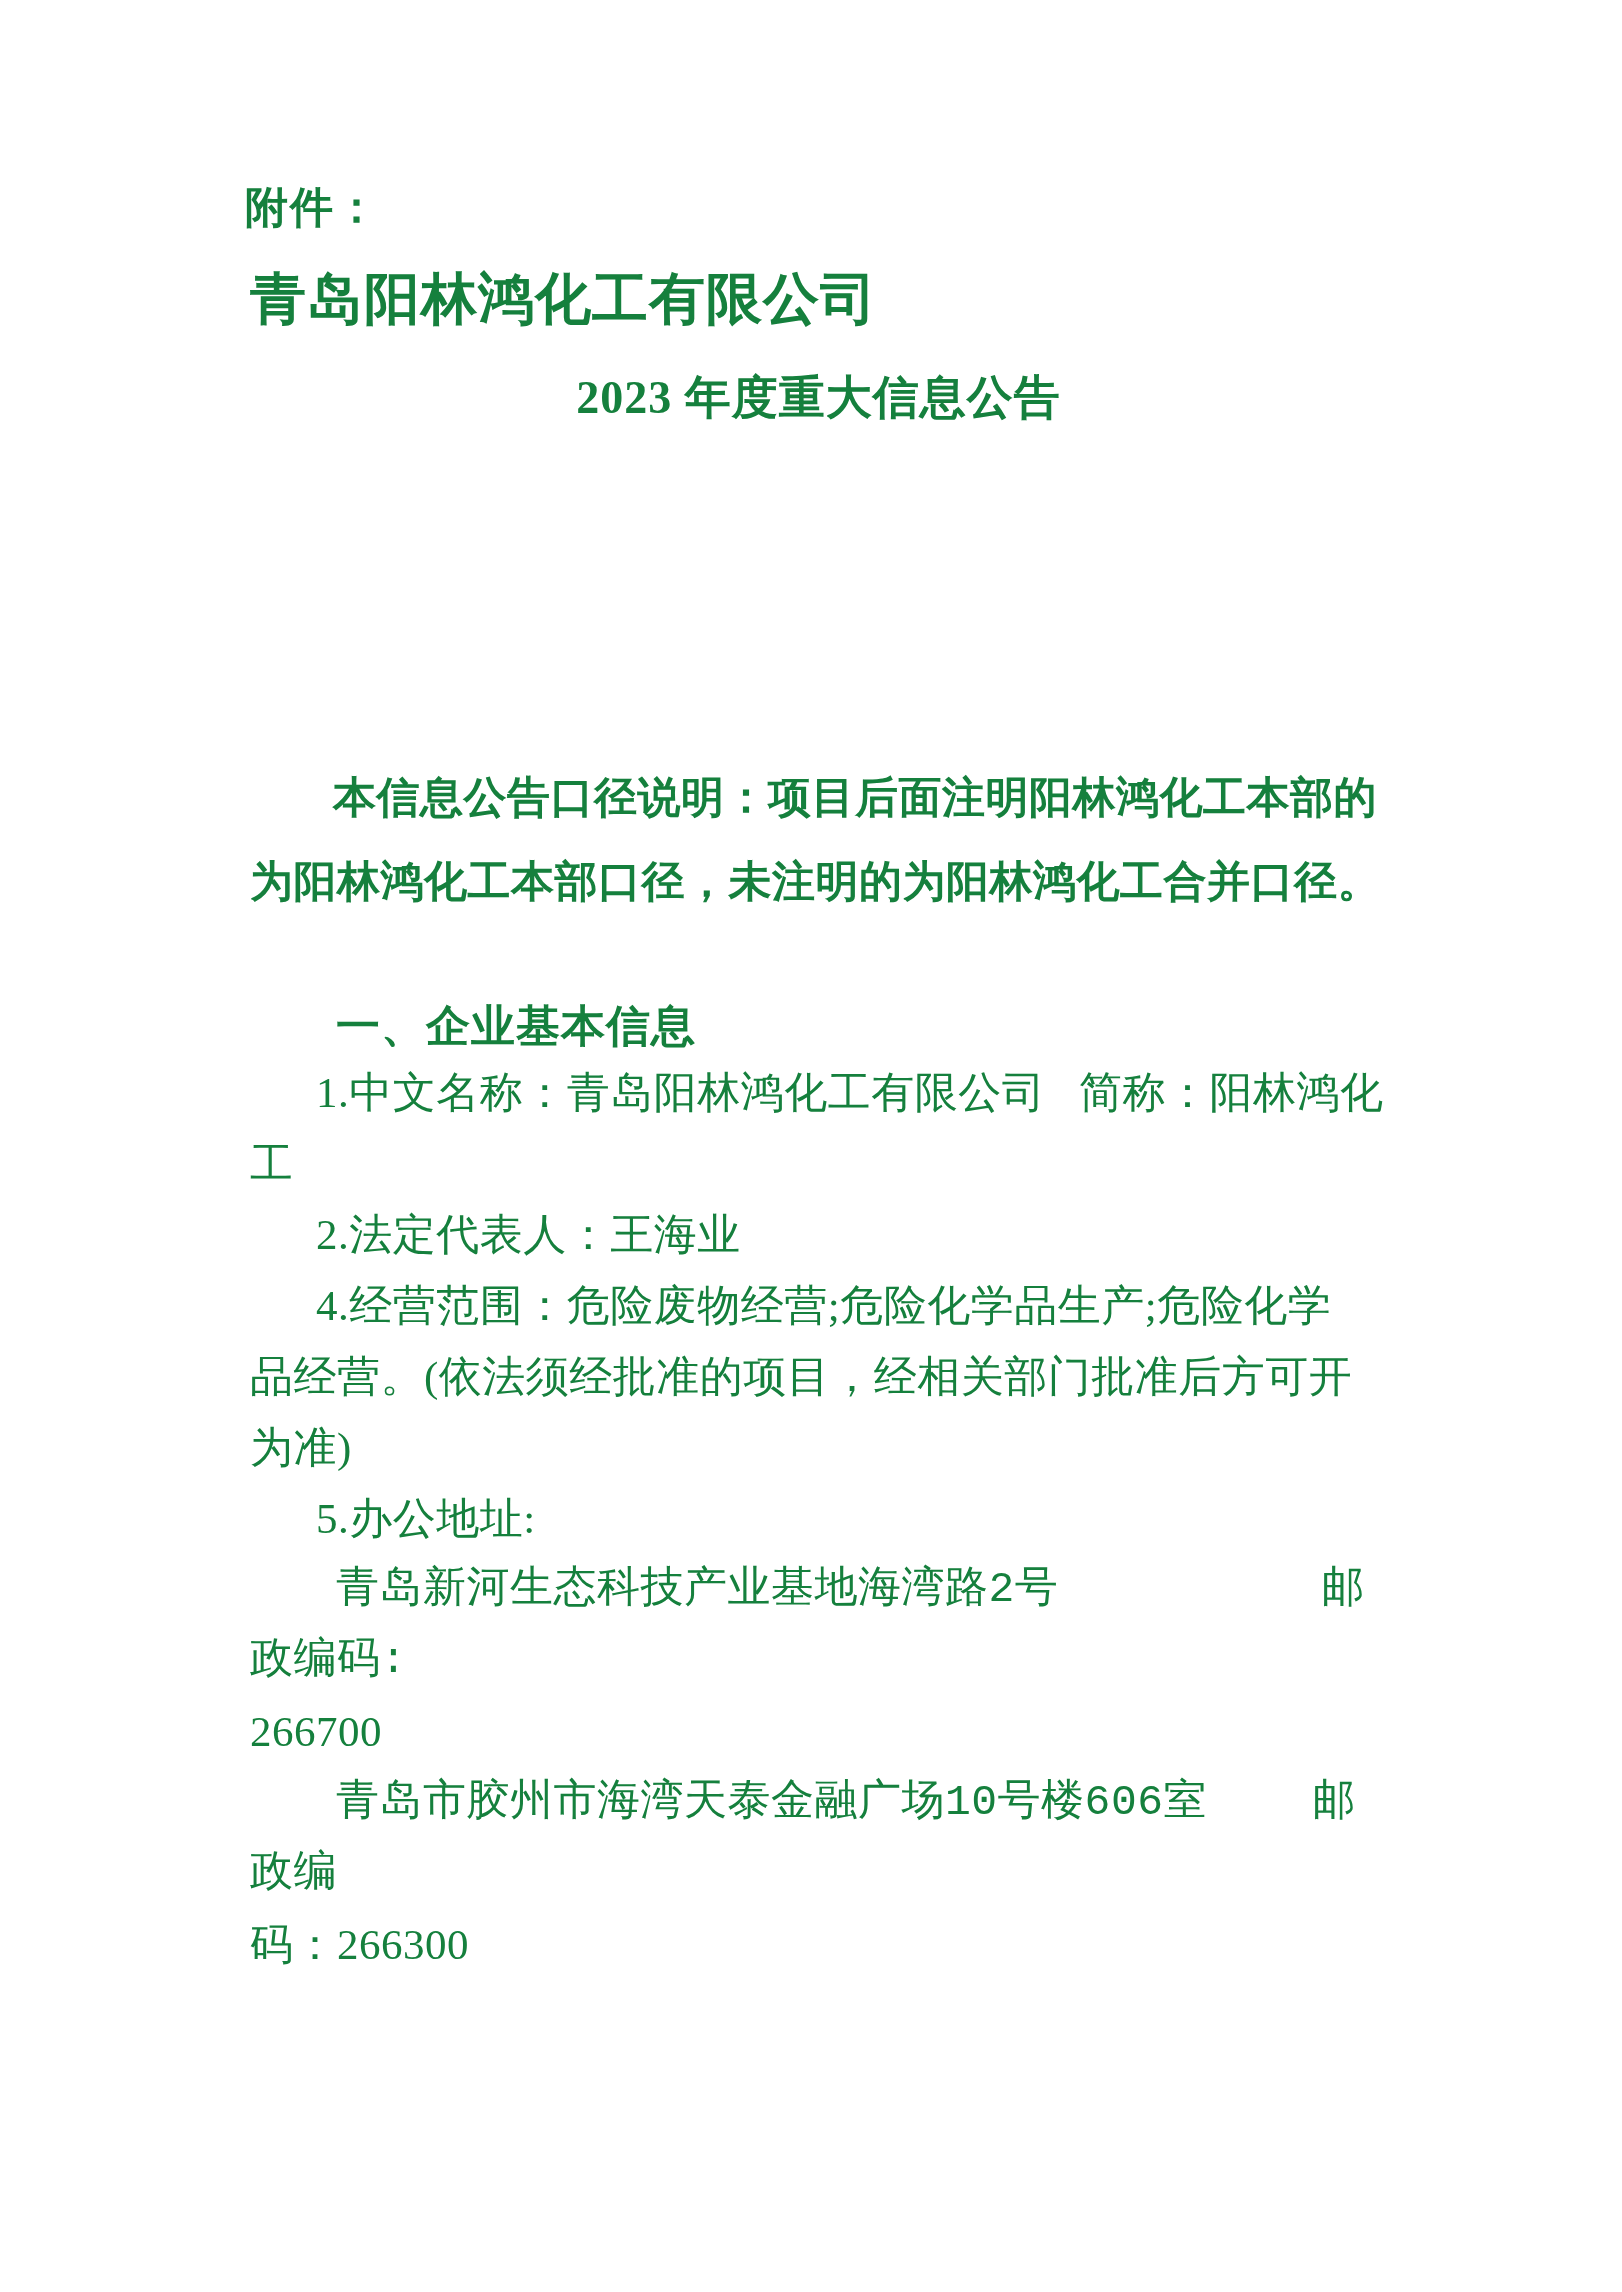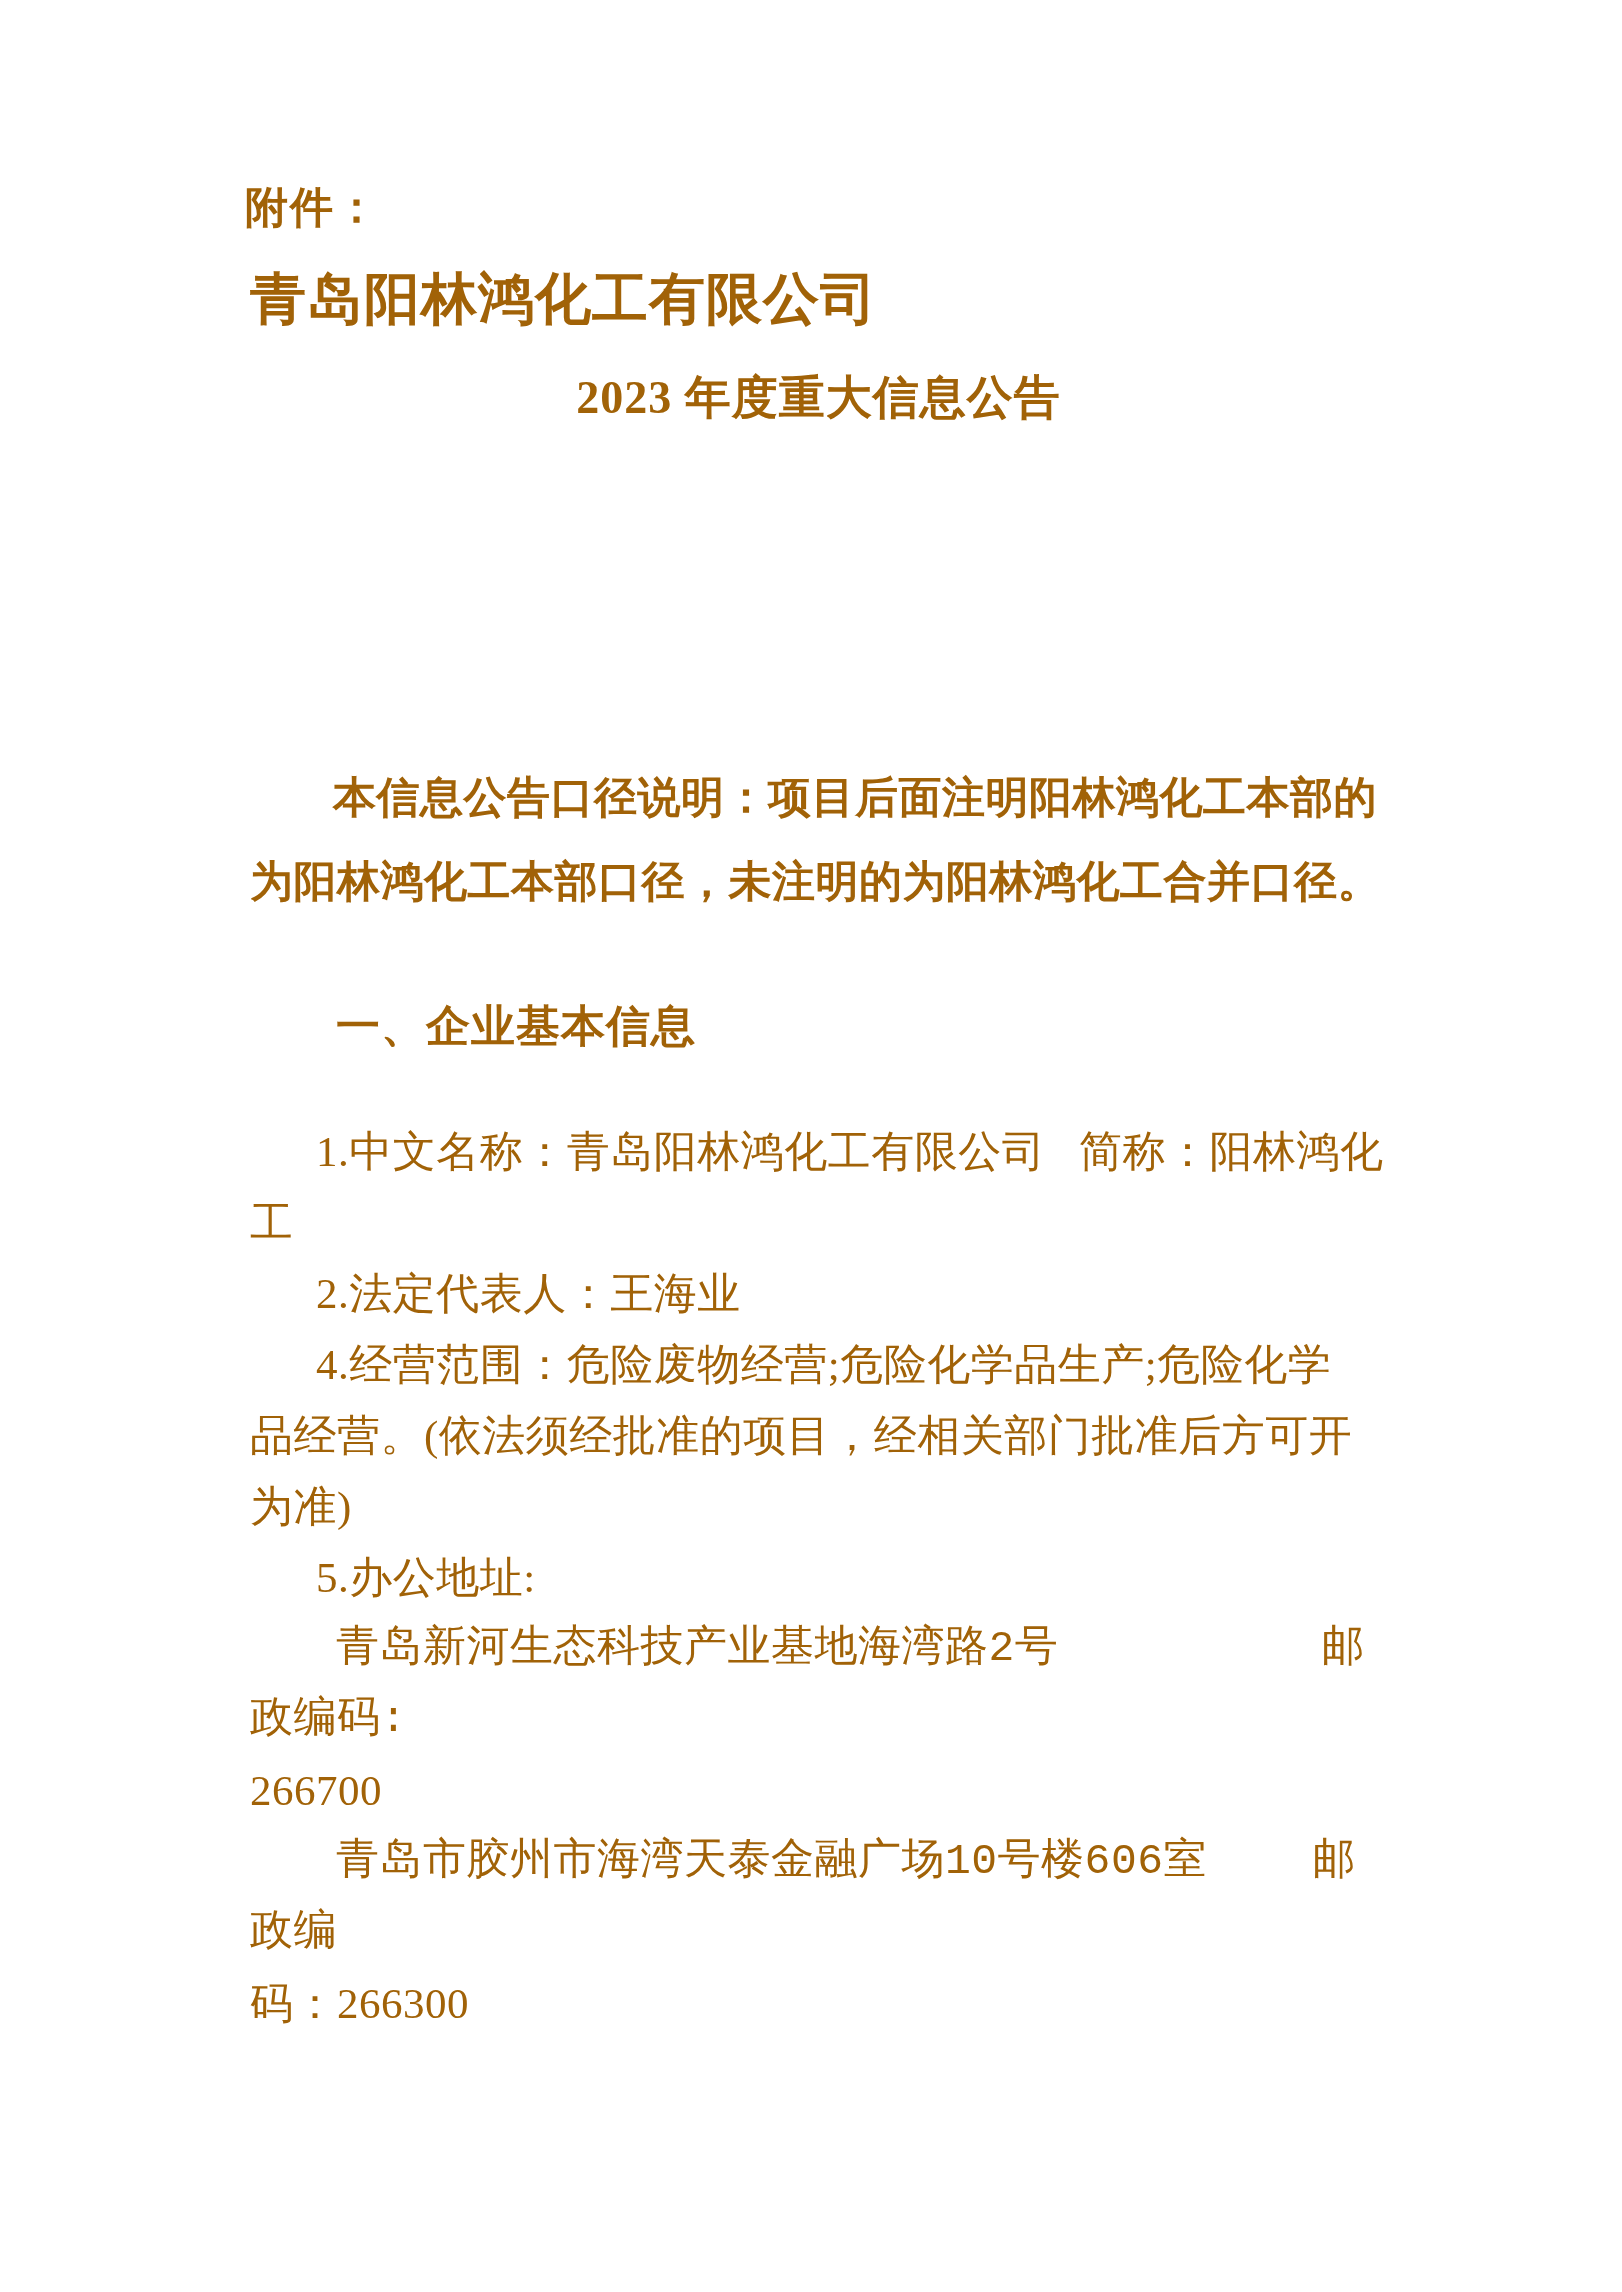--- a/index.html
+++ b/index.html
@@ -7,21 +7,21 @@
     padding: 0;
     background: #777;
   }
   .page {
     position: relative;
     width: 1622px;
     height: 2293px;
     margin: 0 auto;
     background: #ffffff;
     font-family: "Liberation Serif", "DejaVu Serif", serif;
-    color: #a16207;
+    color: #15803d;
     overflow: hidden;
   }
   .txt { white-space: pre-wrap; }
 
   .attachment {
     position: absolute;
     left: 245px;
     top: 182px;
     font-size: 43px;
     line-height: 51px;
@@ -91,21 +91,21 @@
     font-size: 44px;
     line-height: 49px;
     font-weight: bold;
     text-indent: 86px;
     letter-spacing: 1px;
   }
 
   .body-lines {
     position: absolute;
     left: 250px;
-    top: 1116px;
+    top: 1057px;
     width: 1142px;
   }
   .body-lines .line {
     font-size: 43px;
     line-height: 71px;
     letter-spacing: 0.5px;
   }
   .ind-item { text-indent: 66px; }
   .ind-addr { text-indent: 86px; font-family: Liberation Mono, monospace; }
   .ind-none { text-indent: 0; }

